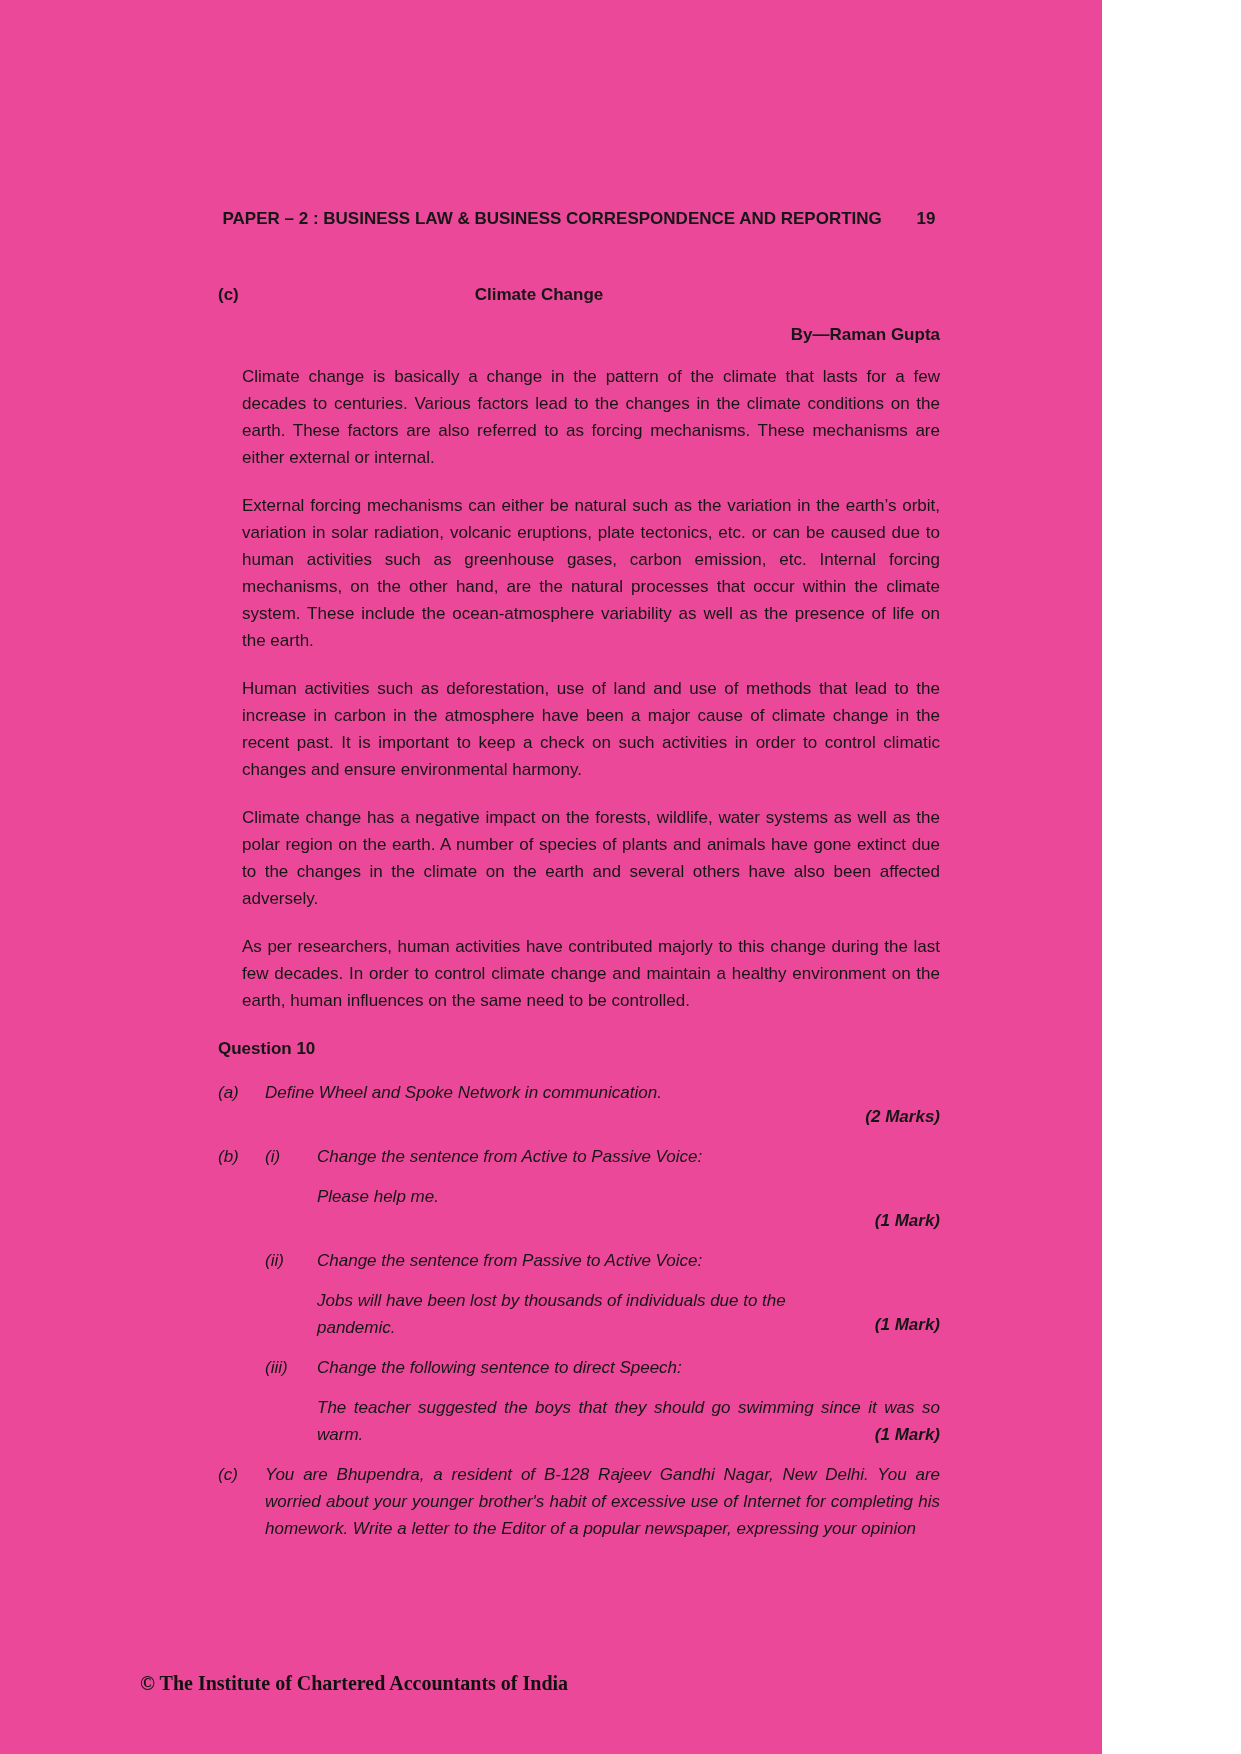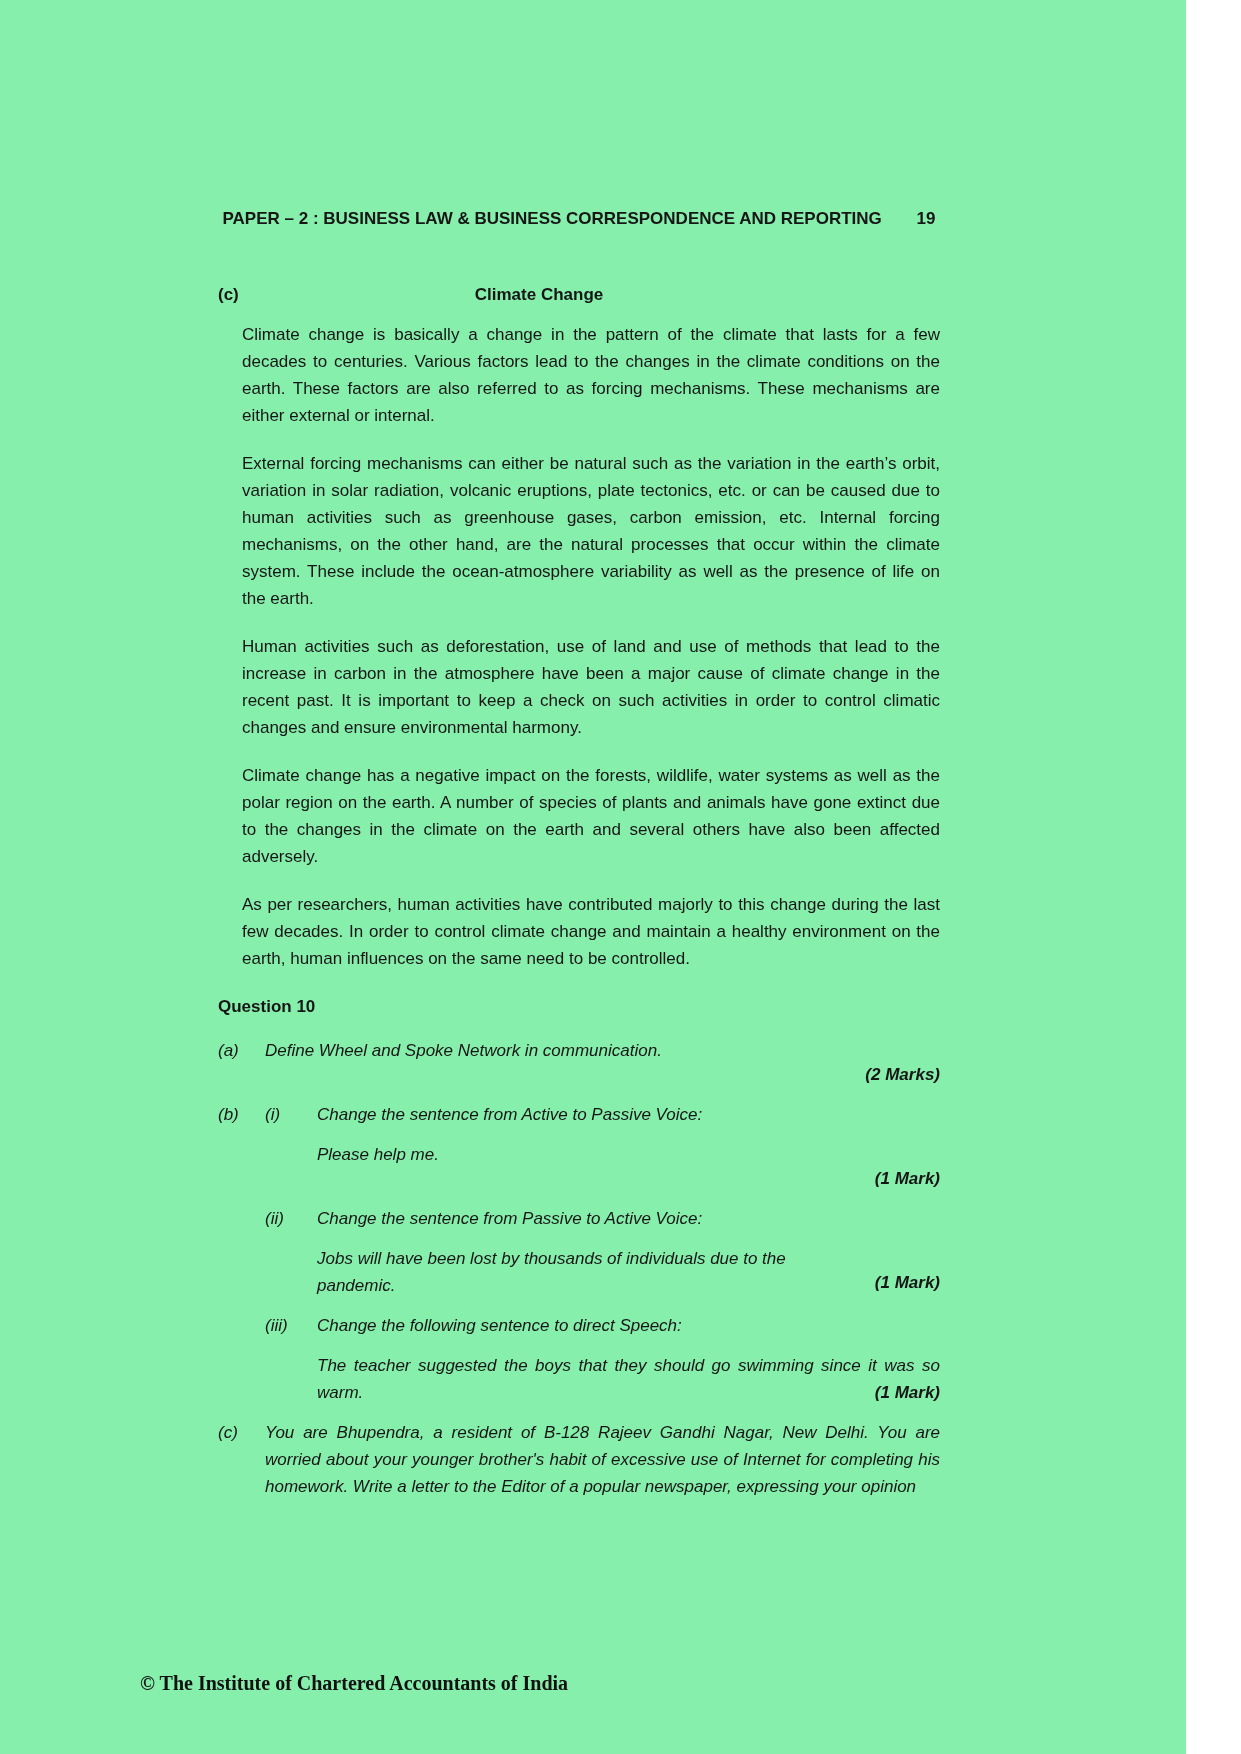--- a/index.html
+++ b/index.html
@@ -1,19 +1,19 @@
 <!DOCTYPE html>
 <html><head>
 <meta charset="utf-8">
 <style>
   html,body{margin:0;padding:0;background:#ffffff;}
   .page{
     position:relative;
-    width:1186px;height:1754px;
-    background:#86efac;
+    width:1102px;height:1754px;
+    background:#ec4899;
     font-family:"Liberation Sans","DejaVu Sans",sans-serif;
     color:#161616;
     overflow:hidden;
   }
   .content{
     position:absolute;left:218px;top:205px;width:722px;
     font-size:17px;line-height:27px;
   }
   .doc-header{
     text-align:center;font-weight:bold;letter-spacing:0;
@@ -55,20 +55,21 @@
     <div class="doc-header">
       <span>PAPER – 2 : BUSINESS LAW &amp; BUSINESS CORRESPONDENCE AND REPORTING</span>
       <span class="pgnum">19</span>
     </div>
 
     <div class="title-row">
       <span class="sec-label">(c)</span>
       <div class="article-title">Climate Change</div>
     </div>
 
+    <div class="byline">By—Raman Gupta</div>
 
     <p class="body-para">Climate change is basically a change in the pattern of the climate that lasts for a few decades to centuries. Various factors lead to the changes in the climate conditions on the earth. These factors are also referred to as forcing mechanisms. These mechanisms are either external or internal.</p>
     <p class="body-para">External forcing mechanisms can either be natural such as the variation in the earth’s orbit, variation in solar radiation, volcanic eruptions, plate tectonics, etc. or can be caused due to human activities such as greenhouse gases, carbon emission, etc. Internal forcing mechanisms, on the other hand, are the natural processes that occur within the climate system. These include the ocean-atmosphere variability as well as the presence of life on the earth.</p>
     <p class="body-para">Human activities such as deforestation, use of land and use of methods that lead to the increase in carbon in the atmosphere have been a major cause of climate change in the recent past. It is important to keep a check on such activities in order to control climatic changes and ensure environmental harmony.</p>
     <p class="body-para">Climate change has a negative impact on the forests, wildlife, water systems as well as the polar region on the earth. A number of species of plants and animals have gone extinct due to the changes in the climate on the earth and several others have also been affected adversely.</p>
     <p class="body-para">As per researchers, human activities have contributed majorly to this change during the last few decades. In order to control climate change and maintain a healthy environment on the earth, human influences on the same need to be controlled.</p>
 
     <div class="q-heading">Question 10</div>
 
     <div class="q-row">

